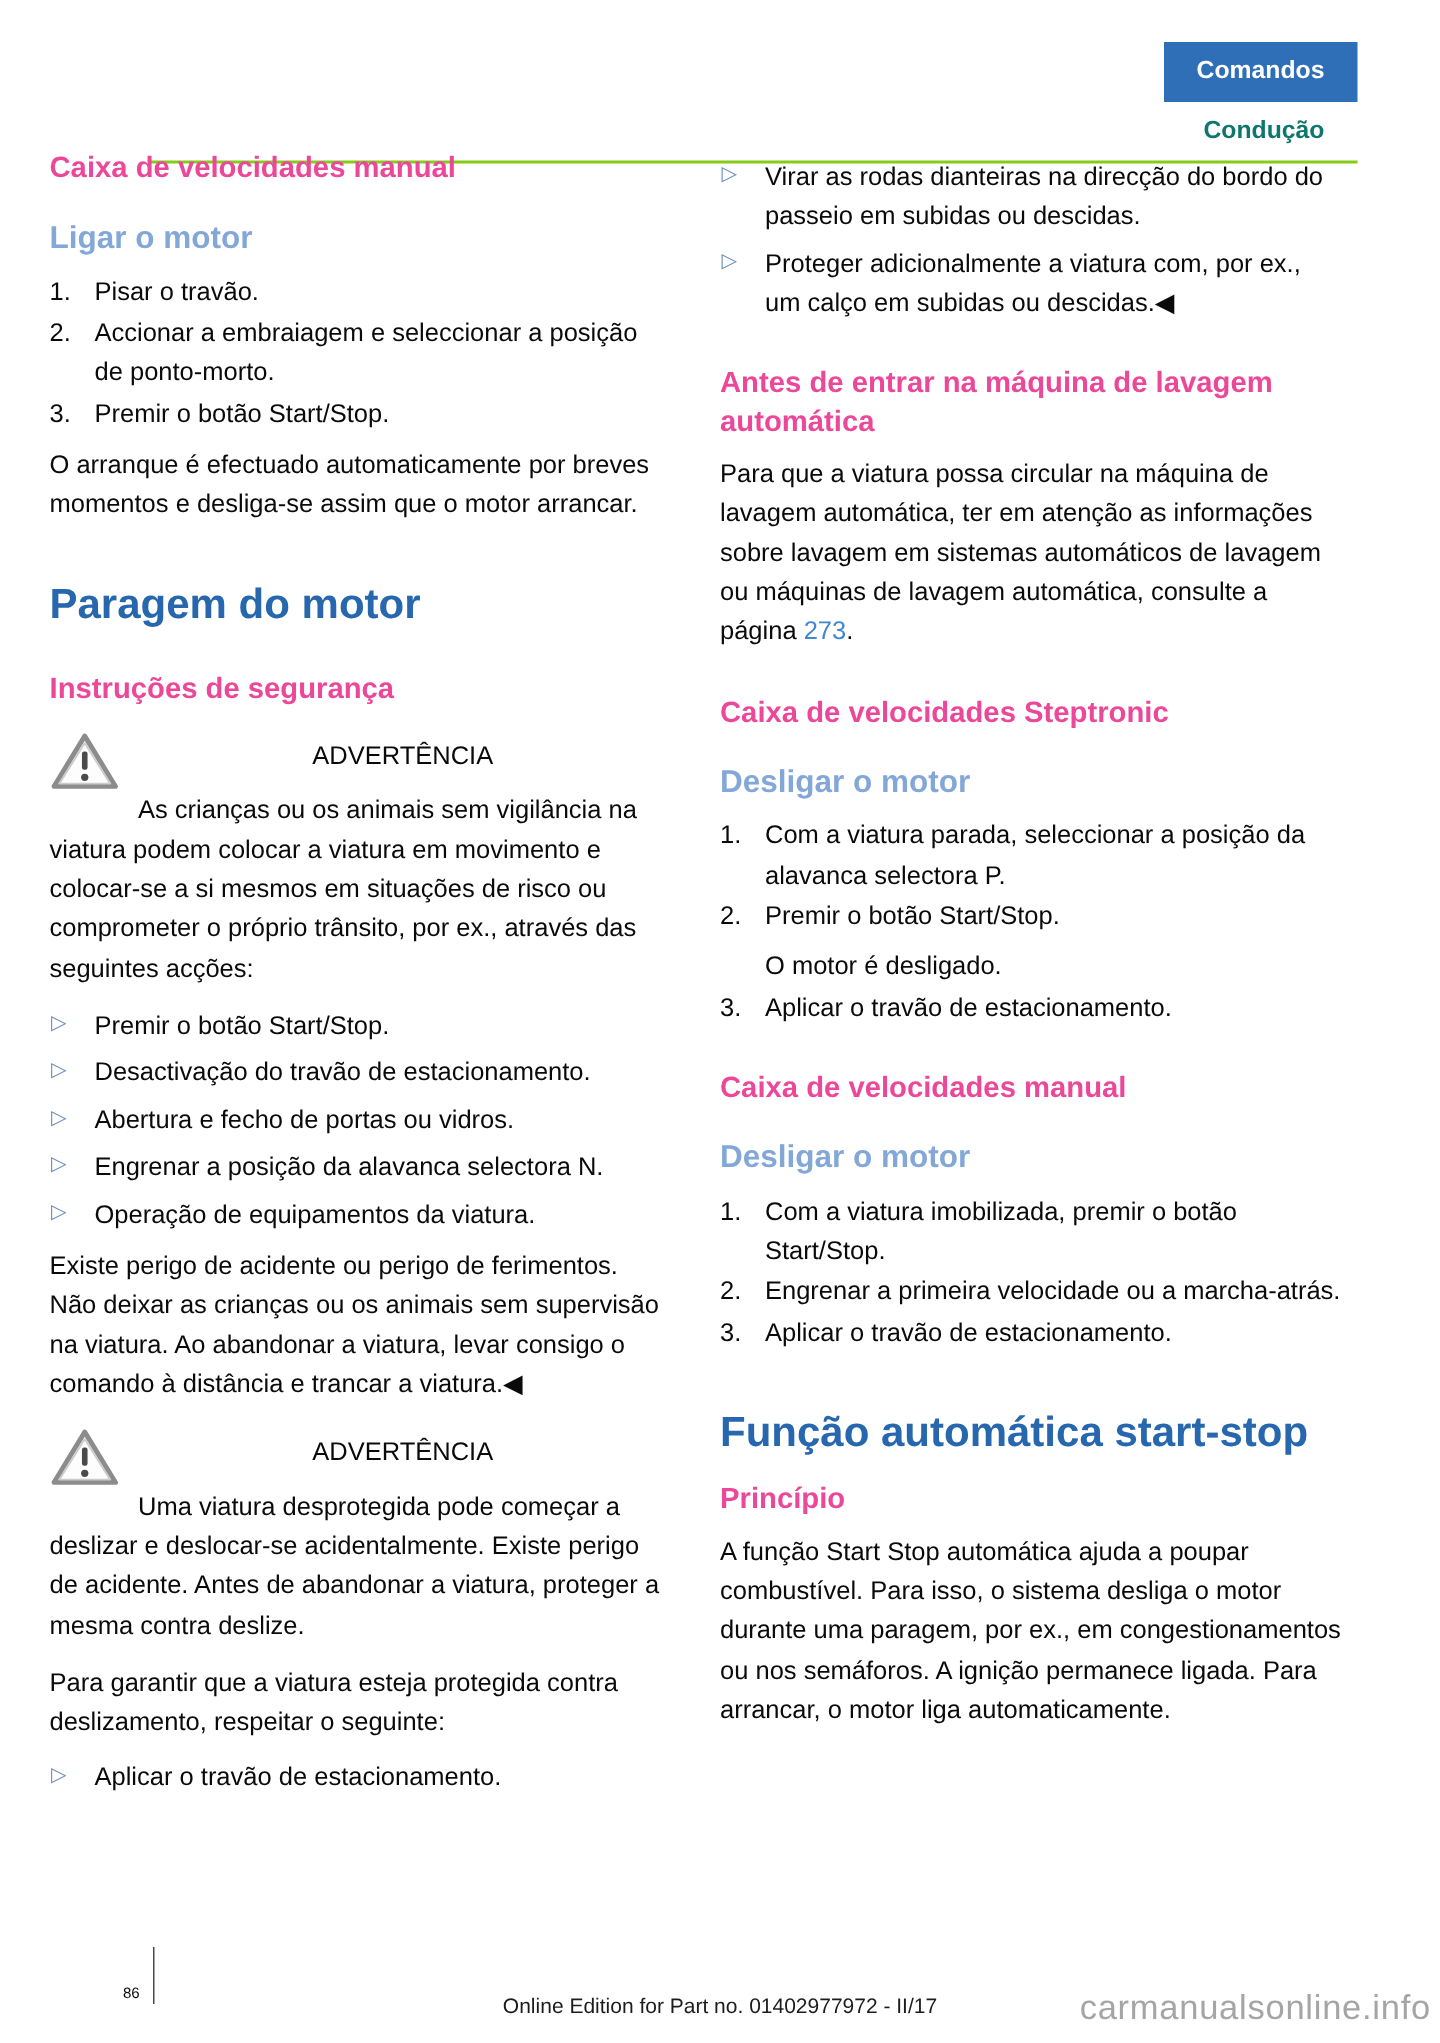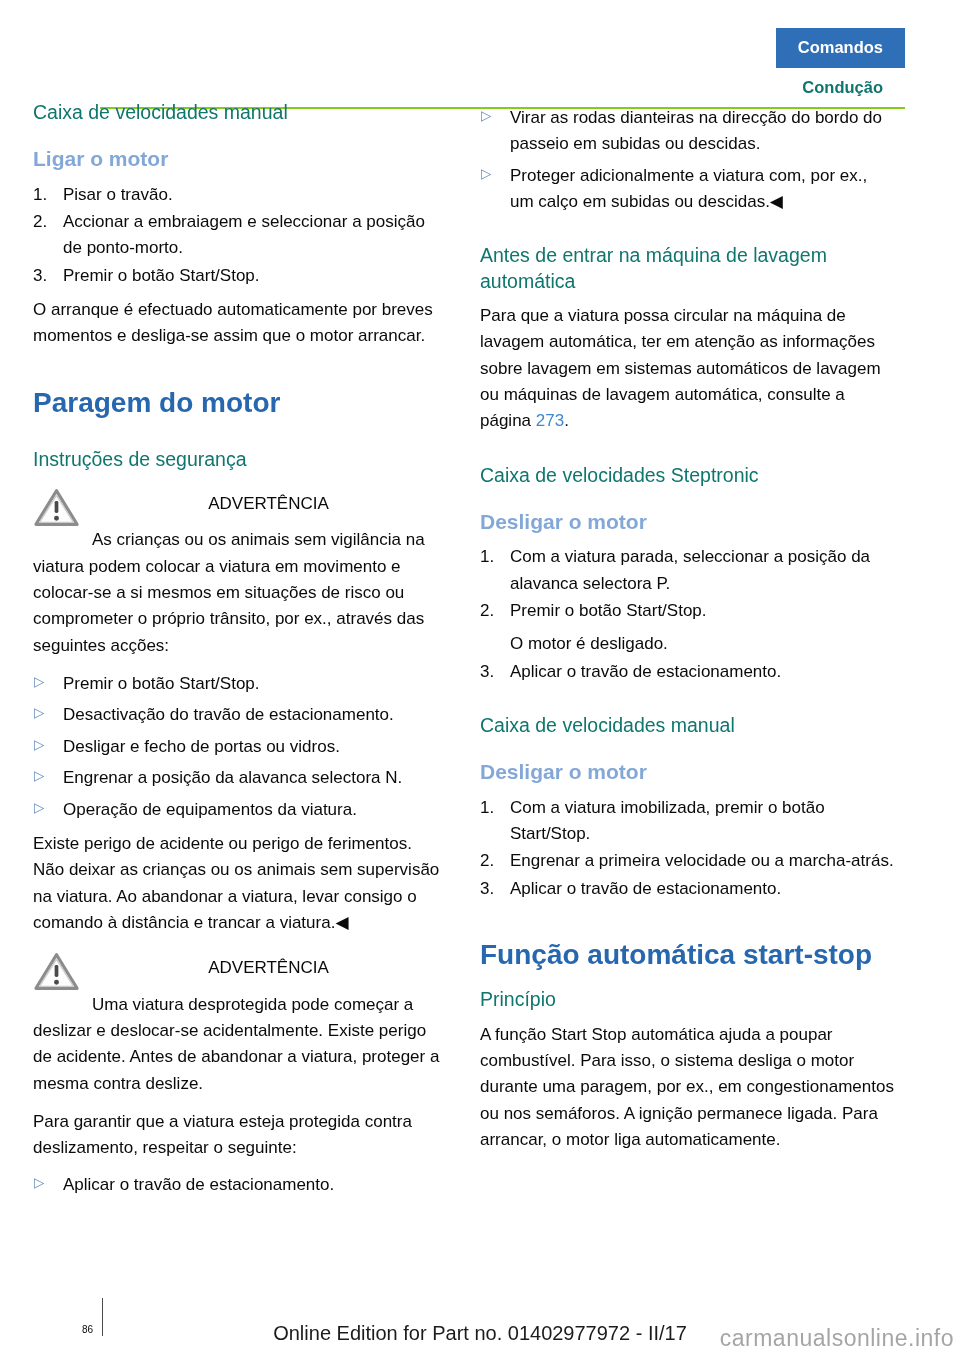--- a/index.html
+++ b/index.html
@@ -23,21 +23,21 @@
   
   .columns {
     position:absolute; top:100px; left:33px;
     display:flex; gap:35px;
   }
   .col-left  { width:412px; }
   .col-right { width:415px; }
 
   
   .h-section {
-    color:#0f766e; font-weight:normal; font-size:19.5px; line-height:1.3;
+    color:#ec4899; font-weight:bold; font-size:19.5px; line-height:1.3;
     margin:28px 0 9px;
   }
   .h-section.first { margin-top:0; }
   .h-sub {
     color:#83a8d7; font-weight:bold; font-size:21px; line-height:1.3;
     margin:20px 0 9px;
   }
   .h-big {
     color:#2667ae; font-weight:bold; font-size:28px; line-height:1.18;
     margin:36px 0 10px;
@@ -72,21 +72,21 @@
   
   .pagenum-block {
     position:absolute; left:82px; bottom:26px;
     display:flex; align-items:flex-end; gap:9px;
   }
   .pagenum { font-size:10px; line-height:1; padding-bottom:1px; }
   .pagenum-rule { width:1px; height:38px; background:#4a4a4a; }
 
   .footer-edition {
     position:absolute; bottom:13px; left:0; width:100%;
-    text-align:center; font-size:20px; color:#1c1c1c;
+    text-align:center; font-size:14px; color:#1c1c1c;
   }
   .watermark {
     position:absolute; right:6px; bottom:5px;
     font-size:23px; color:#8f8f8f; opacity:0.8; letter-spacing:0.5px;
   }
 </style>
 </head>
 <body>
 
 <div class="tabbar">
@@ -140,21 +140,21 @@
       <div class="bullet">
         <span class="bullet-mark">▷</span>
         <span class="bullet-text">Premir o botão Start/Stop.</span>
       </div>
       <div class="bullet">
         <span class="bullet-mark">▷</span>
         <span class="bullet-text">Desactivação do travão de estacionamento.</span>
       </div>
       <div class="bullet">
         <span class="bullet-mark">▷</span>
-        <span class="bullet-text">Desligar e fecho de portas ou vidros.</span>
+        <span class="bullet-text">Abertura e fecho de portas ou vidros.</span>
       </div>
       <div class="bullet">
         <span class="bullet-mark">▷</span>
         <span class="bullet-text">Engrenar a posição da alavanca selectora N.</span>
       </div>
       <div class="bullet">
         <span class="bullet-mark">▷</span>
         <span class="bullet-text">Operação de equipamentos da viatura.</span>
       </div>
     </div>

